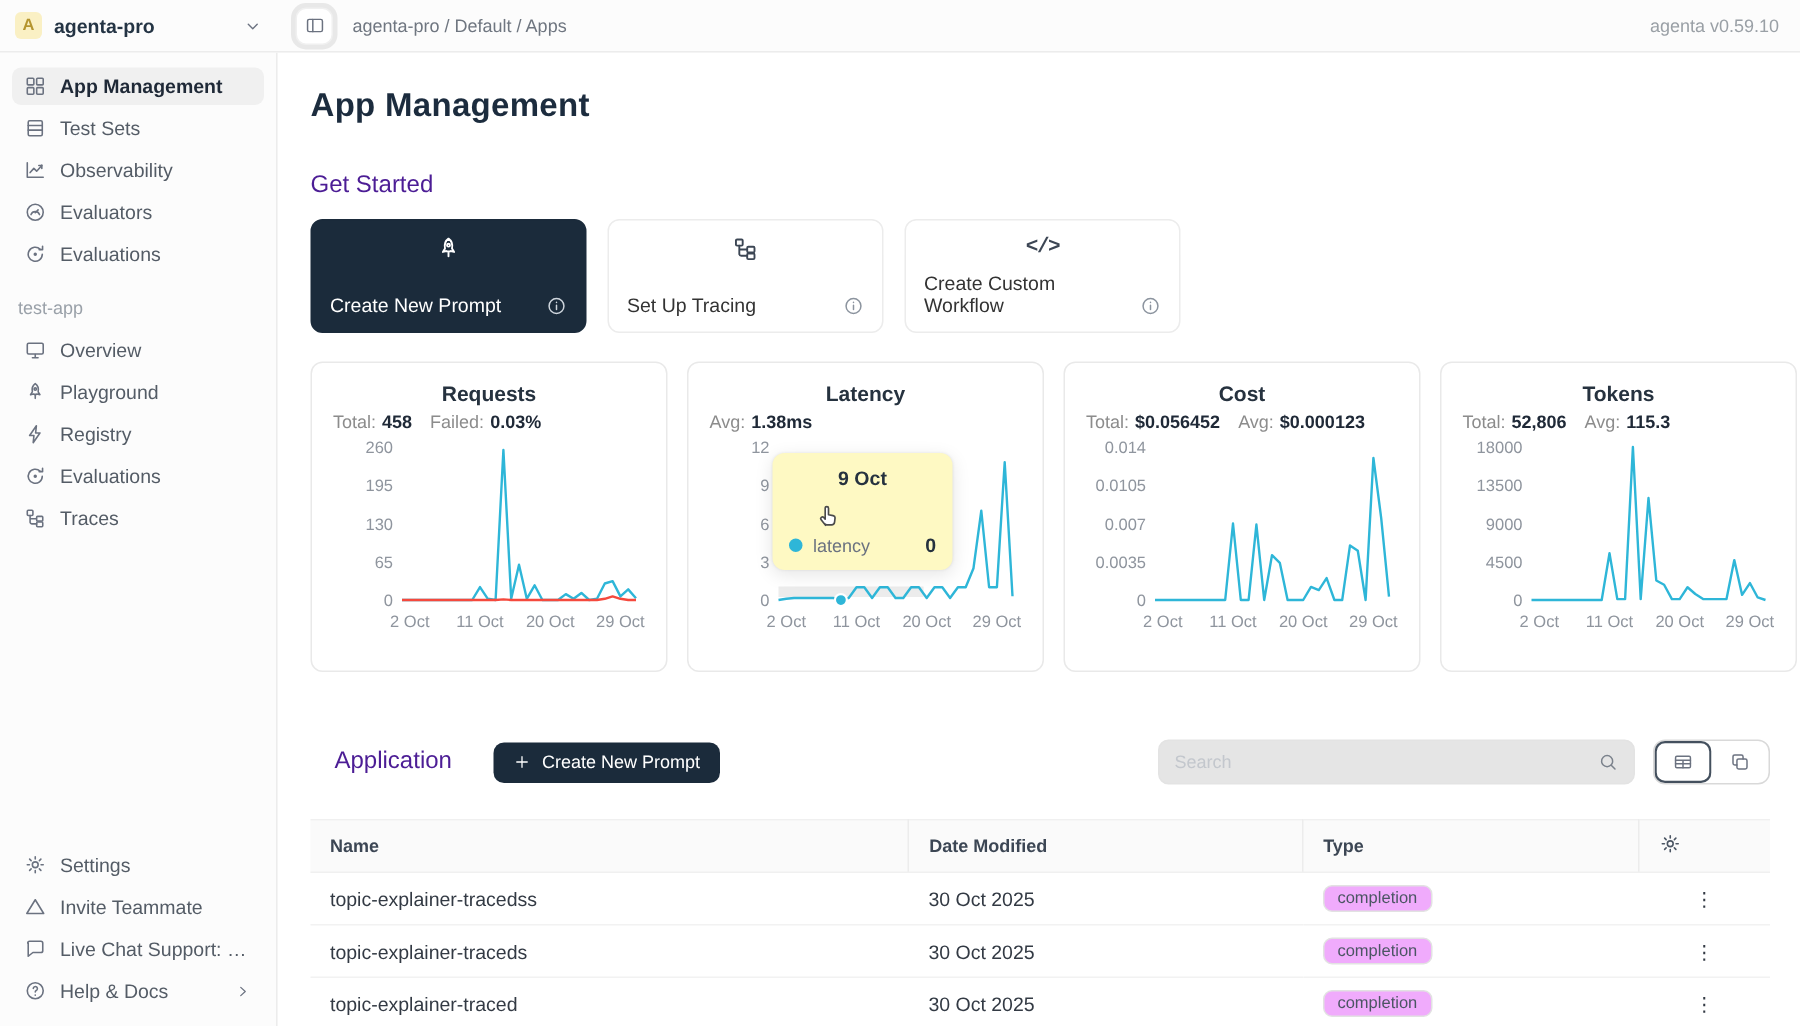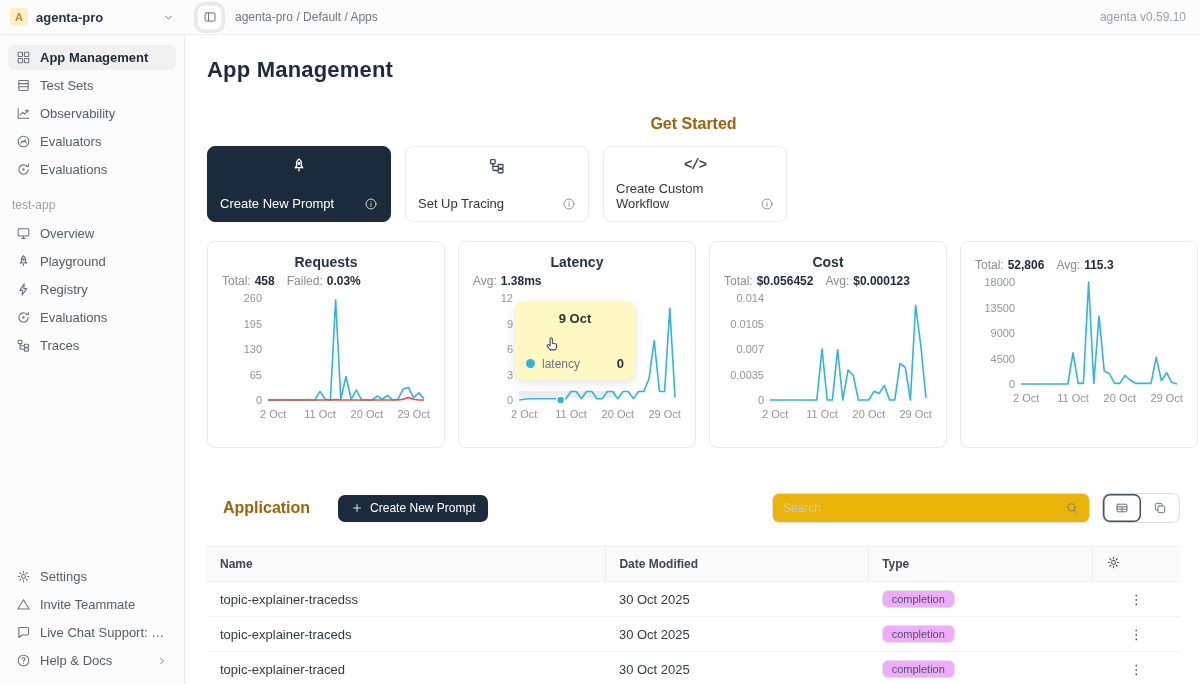--- a/index.html
+++ b/index.html
@@ -27,21 +27,21 @@
   .nav-item { display:flex; align-items:center; gap:9px; padding:5px 8px; border-radius:6px;
               font-size:13px; color:#545c66; margin-bottom:3px; cursor:pointer; white-space:nowrap; }
   .nav-item.active { background:#f0f0f0; color:#1f2937; font-weight:600; }
   .nav-item .lbl { flex:1; overflow:hidden; text-overflow:ellipsis; }
   .section-label { font-size:12px; color:#9aa1a9; padding:13px 4px 9px; }
   .sidebar-bottom { margin-top:auto; }
 
   
   main { position:absolute; left:185px; top:35px; right:0; bottom:0; padding:16px 20px 0 22px; overflow:hidden; }
   .page-title { font-size:22px; font-weight:700; color:#1c2c3e; margin-top:6px; letter-spacing:.2px; }
-  .section-title { font-size:16px; font-weight:700; color:#a16207; margin-top:32px;text-align:center; }
+  .section-title { font-size:16px; font-weight:400; color:#4c1d95; margin-top:32px; }
 
   .qa-row { display:flex; gap:14px; margin-top:13px; }
   .qa-card { width:184px; height:76px; border:1px solid #ececec; border-radius:8px; background:#fff;
              padding:10px 12px; display:flex; flex-direction:column; justify-content:space-between; cursor:pointer; }
   .qa-card .icn { color:#3c4654; }
   .qa-card.dark { background:#1b2b3b; border-color:#1b2b3b; color:#fff; }
   .qa-card.dark .icn { color:#fff; }
   .qa-bottom { display:flex; align-items:flex-end; justify-content:space-between; font-size:13px; font-weight:500; }
   .qa-bottom .icn { color:#8b939e; }
   .qa-card.dark .qa-bottom .icn { color:#cfd6dd; }
@@ -63,21 +63,21 @@
   .tip-val { margin-left:auto; font-size:13px; font-weight:700; color:#26323f; }
   .cursor-icn { position:absolute; left:84px; top:92px; z-index:3; color:#555; }
 
   .app-header { display:flex; align-items:center; margin-top:35px; gap:12px; }
   .app-header .section-title { margin:16px; }
   .dark-btn { background:#1b2b3b; color:#fff; border:none; border-radius:7px; height:27px; padding:0 13px;
               font-size:12px; font-family:inherit; display:flex; align-items:center; gap:7px; cursor:pointer; }
   .dark-btn .icn { color:#fff; }
   .flex-spacer { flex:1; }
   .search { width:318px; height:30px; border:1px solid #e3e3e3; border-radius:7px; display:flex;
-            align-items:center; padding:0 10px; background:#eab308; }
+            align-items:center; padding:0 10px; background:#e5e5e5; }
   .search input { border:none; outline:none; flex:1; font-size:12px; font-family:inherit; color:#333; background:transparent; }
   .search input::placeholder { color:#c3c7cd; }
   .search .icn { color:#7b828c; }
   .seg { display:flex; border:1px solid #d9d9d9; border-radius:8px; height:30px; background:#fff; }
   .seg-btn { width:38px; border:none; background:transparent; display:flex; align-items:center;
              justify-content:center; color:#44505e; border-radius:7px; cursor:pointer; }
   .seg-btn.active { box-shadow:inset 0 0 0 1.5px #44505e; }
 
   table.apps { width:100%; border-collapse:collapse; margin-top:13px; }
   table.apps th { background:#fafafa; font-size:12px; font-weight:600; color:#3c4654; text-align:left;
@@ -371,21 +371,21 @@
           <text x="40" y="88.5" font-size="11" fill="#8f959e" text-anchor="end">0.0035</text>
           <text x="40" y="63" font-size="11" fill="#8f959e" text-anchor="end">0.007</text>
           <text x="40" y="37.5" font-size="11" fill="#8f959e" text-anchor="end">0.0105</text>
           <text x="40" y="12" font-size="11" fill="#8f959e" text-anchor="end">0.014</text>
           <text x="51.2" y="128" font-size="11" fill="#8f959e" text-anchor="middle">2 Oct</text>
           <text x="98" y="128" font-size="11" fill="#8f959e" text-anchor="middle">11 Oct</text>
           <text x="144.8" y="128" font-size="11" fill="#8f959e" text-anchor="middle">20 Oct</text>
           <text x="191.6" y="128" font-size="11" fill="#8f959e" text-anchor="middle">29 Oct</text>
           <path d="M46.0 110.0L51.2 110.0L56.4 110.0L61.6 110.0L66.8 110.0L72.0 110.0L77.2 110.0L82.4 110.0L87.6 110.0L92.8 110.0L98.0 59.0L103.2 110.0L108.4 110.0L113.6 59.7L118.8 110.0L124.0 80.1L129.2 85.2L134.4 110.0L139.6 110.0L144.8 110.0L150.0 101.3L155.2 103.4L160.4 95.4L165.6 110.0L170.8 110.0L176.0 73.6L181.2 77.2L186.4 110.0L191.6 15.3L196.8 55.4L202.0 107.8" stroke="#2eb6d8" stroke-width="1.6" fill="none" stroke-linejoin="round"></path>
         </svg></div>
-      <div class="chart-card"><div class="chart-stats">
+      <div class="chart-card"><div class="chart-title">Tokens</div><div class="chart-stats">
           <span>Total:<b>52,806</b></span>
           <span>Avg:<b>115.3</b></span>
         </div><svg class="chart" width="208" height="134" viewBox="0 0 208 134">
           <text x="40" y="114" font-size="11" fill="#8f959e" text-anchor="end">0</text>
           <text x="40" y="88.5" font-size="11" fill="#8f959e" text-anchor="end">4500</text>
           <text x="40" y="63" font-size="11" fill="#8f959e" text-anchor="end">9000</text>
           <text x="40" y="37.5" font-size="11" fill="#8f959e" text-anchor="end">13500</text>
           <text x="40" y="12" font-size="11" fill="#8f959e" text-anchor="end">18000</text>
           <text x="51.2" y="128" font-size="11" fill="#8f959e" text-anchor="middle">2 Oct</text>
           <text x="98" y="128" font-size="11" fill="#8f959e" text-anchor="middle">11 Oct</text>

